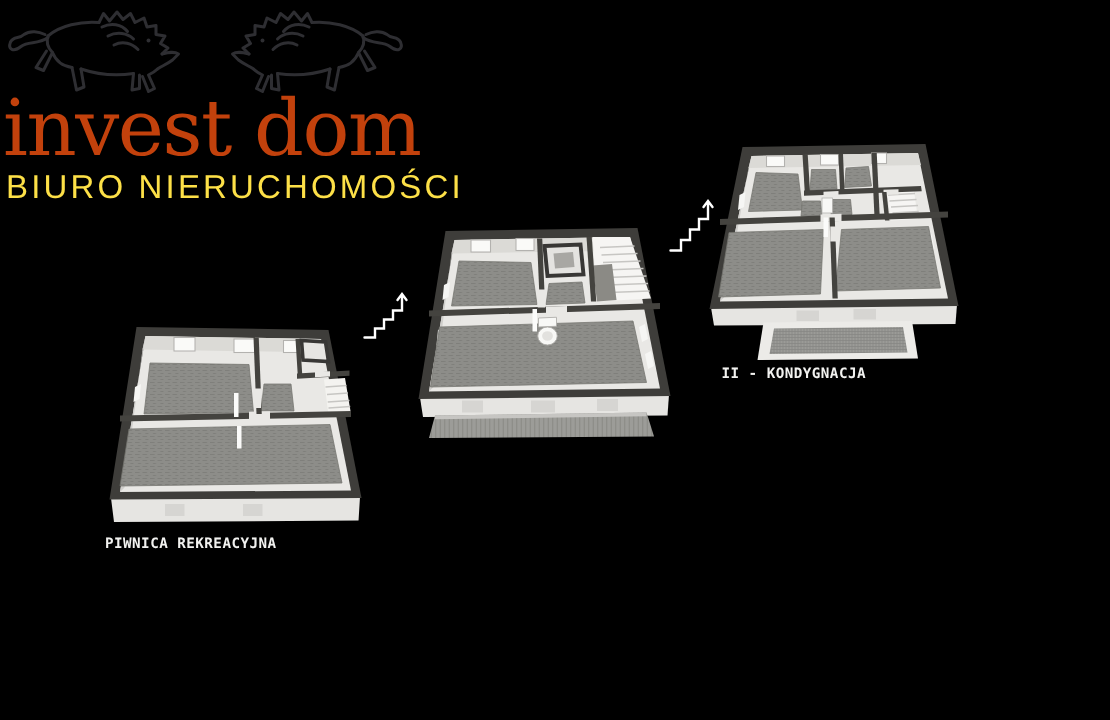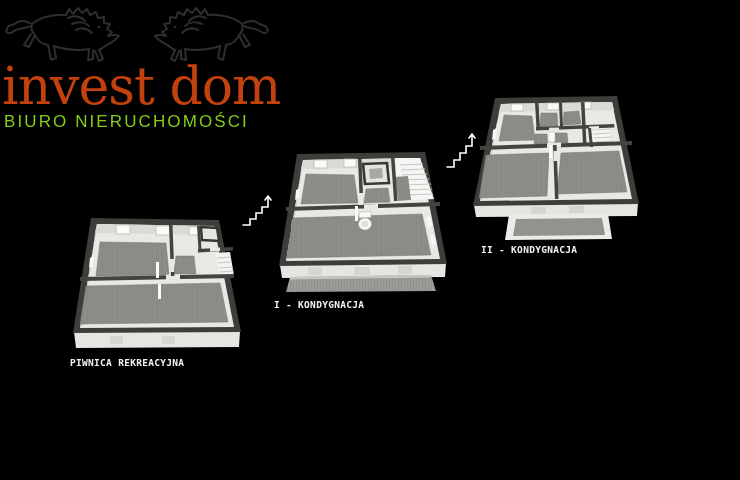--- a/index.html
+++ b/index.html
@@ -4,21 +4,21 @@
 <style>
   html,body{margin:0;padding:0;background:#000;}
   .stage{position:relative;width:740px;height:480px;background:#000;overflow:hidden;
          font-family:"Liberation Sans",sans-serif;}
   
   .logo{position:absolute;left:0;top:0;width:310px;height:140px;}
   .logo-lions{position:absolute;left:2px;top:3px;}
   .logo-title{position:absolute;left:2px;top:60px;font-family:"DejaVu Serif",serif;
               font-size:52px;line-height:1;letter-spacing:-1px;color:#c2410c;white-space:nowrap;}
   .logo-subtitle{position:absolute;left:4px;top:112px;font-family:"Liberation Sans",sans-serif;
-              font-size:17px;letter-spacing:2.1px;color:#84cc16;white-space:nowrap;}
+              font-size:22px;letter-spacing:2.1px;color:#fde047;white-space:nowrap;}
   
   figure.plan{position:absolute;margin:0;padding:0;}
   figure.plan svg{display:block;}
   figure.plan figcaption{margin-top:3px;text-align:left;white-space:nowrap;
       font-family:"DejaVu Sans Mono",monospace;font-weight:bold;font-size:9.5px;
       letter-spacing:.3px;color:#f2f2f0;}
   #plan-piwnica{left:70px;top:206px;width:175px;}
   #plan-k1{left:274px;top:144px;width:178px;}
   #plan-k2{left:469px;top:88px;width:175px;}
   #plan-k2 figcaption{padding-left:12px;margin-top:0;}
@@ -131,21 +131,20 @@
       <polygon points="84,15 87.5,15 89.5,63 86,63" fill="#44433f"></polygon>
       <rect x="84.5" y="49" width="5" height="12" fill="#e9e8e5"></rect>
       <polygon points="117,14 120.5,14 123.5,57 120,57" fill="#44433f"></polygon>
       <polygon points="89,20 113,19 115,39 91,40" fill="#e4e3e0" stroke="#383735" stroke-width="2.6"></polygon>
       <polygon points="95,25 108,24 109,34 96,35" fill="#a8a7a3"></polygon>
       <polygon points="85,68 97,67.5 97,73.5 85,74" fill="#f8f8f6" stroke="#b0afac" stroke-width="0.6"></polygon>
       <ellipse cx="91" cy="80" rx="6.5" ry="6" fill="#f8f8f6" stroke="#b0afac" stroke-width="0.6"></ellipse>
       <ellipse cx="91" cy="80" rx="3.6" ry="3.2" fill="#e2e1de"></ellipse>
       <rect x="81" y="62" width="3" height="15" fill="#fbfbfa"></rect>
     </svg>
-    <figcaption>I - KONDYGNACJA</figcaption>
   </figure>
 
   <figure class="plan" id="plan-k2">
     <svg width="175" height="156" viewBox="0 0 175 156">
       <defs>
         <pattern id="cp3" width="5" height="4" patternUnits="userSpaceOnUse">
           <rect width="5" height="4" fill="#8d8d89"></rect>
           <path d="M0,1h3M2,3h2" stroke="#7e7e7a" stroke-width="0.6"></path>
         </pattern>
         <pattern id="balc3" width="4" height="4" patternUnits="userSpaceOnUse">

